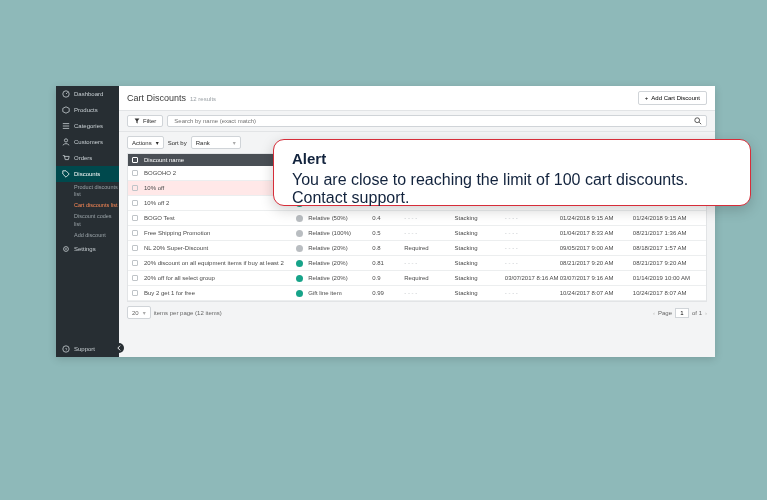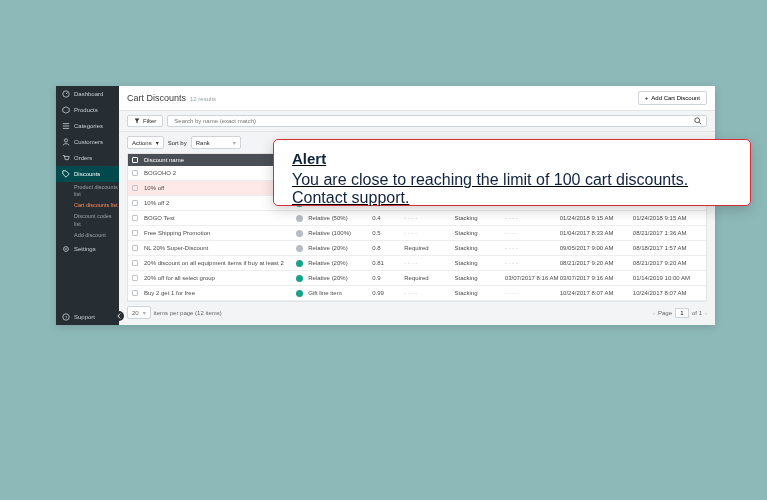--- a/index.html
+++ b/index.html
@@ -1,17 +1,17 @@
 <!DOCTYPE html>
 <html><head>
 <meta charset="utf-8">
 <style>
 *{box-sizing:border-box;margin:0;padding:0;font-family:-apple-system,BlinkMacSystemFont,"Segoe UI",Arial,sans-serif;}
 body{background:#8eb9b9;width:767px;height:500px;overflow:hidden;position:relative;}
-.appwin{position:absolute;left:56px;top:86px;width:659px;height:239px;background:#fff;display:flex;box-shadow:0 2px 8px rgba(0,0,0,0.15);}
+.appwin{position:absolute;left:56px;top:86px;width:659px;height:271px;background:#fff;display:flex;box-shadow:0 2px 8px rgba(0,0,0,0.15);}
 .sidebar{width:63px;background:#272e33;color:#c9d0d4;font-size:6px;position:relative;display:flex;flex-direction:column;}
 .sidebar-item{display:flex;align-items:center;gap:4px;padding:4px 6px;cursor:pointer;}
 .sidebar-item.active{background:#00494d;color:#fff;}
 .sidebar-item .si-icon{width:8px;height:8px;display:flex;align-items:center;justify-content:center;}
 .sub-items{padding-left:18px;display:flex;flex-direction:column;}
 .sub-items a{font-size:5.5px;color:#9aa3a8;padding:2px 0;line-height:1.3;cursor:pointer;}
 .sub-items a.sub-active{color:#ff8a56;}
 .sidebar-bottom{margin-top:auto;}
 .collapse-handle{position:absolute;right:-5px;bottom:4px;width:10px;height:10px;border-radius:50%;background:#272e33;color:#fff;font-size:6px;display:flex;align-items:center;justify-content:center;}
 .main{flex:1;background:#f3f4f5;display:flex;flex-direction:column;font-size:6px;color:#2a2a2a;}
@@ -44,21 +44,21 @@
 .c-req{flex:0.55;}
 .c-mode{flex:0.55;}
 .c-sto{flex:0.6;}
 .c-cre{flex:0.8;}
 .c-mod{flex:0.8;}
 .dash{color:#c6c9cc;}
 .pager{display:flex;align-items:center;justify-content:space-between;padding:4px 8px;font-size:6px;color:#666;}
 .pg-left{display:flex;align-items:center;gap:3px;}
 .pg-right{display:flex;align-items:center;gap:3px;}
 .pg-input{width:14px;height:10px;border:1px solid #d0d4d8;text-align:center;font-size:6px;}
-.alert{position:absolute;left:273px;top:139px;width:478px;height:67px;background:#fff;border:1.5px solid #d62d39;border-radius:5px;box-shadow:0 4px 14px rgba(0,0,0,0.18);padding:10px 18px;text-decoration:underline;}
+.alert{position:absolute;left:273px;top:139px;width:478px;height:67px;background:#fff;border:1.5px solid #d62d39;border-radius:11px;box-shadow:0 4px 14px rgba(0,0,0,0.18);padding:10px 18px;}
 .alert h2{font-size:15px;color:#12233d;font-weight:700;margin-bottom:4px;}
 .alert p{font-size:16px;color:#12233d;}
 svg{display:block;}
 </style>
 </head>
 <body>
 
 <div class="appwin">
 
   <nav class="sidebar">

